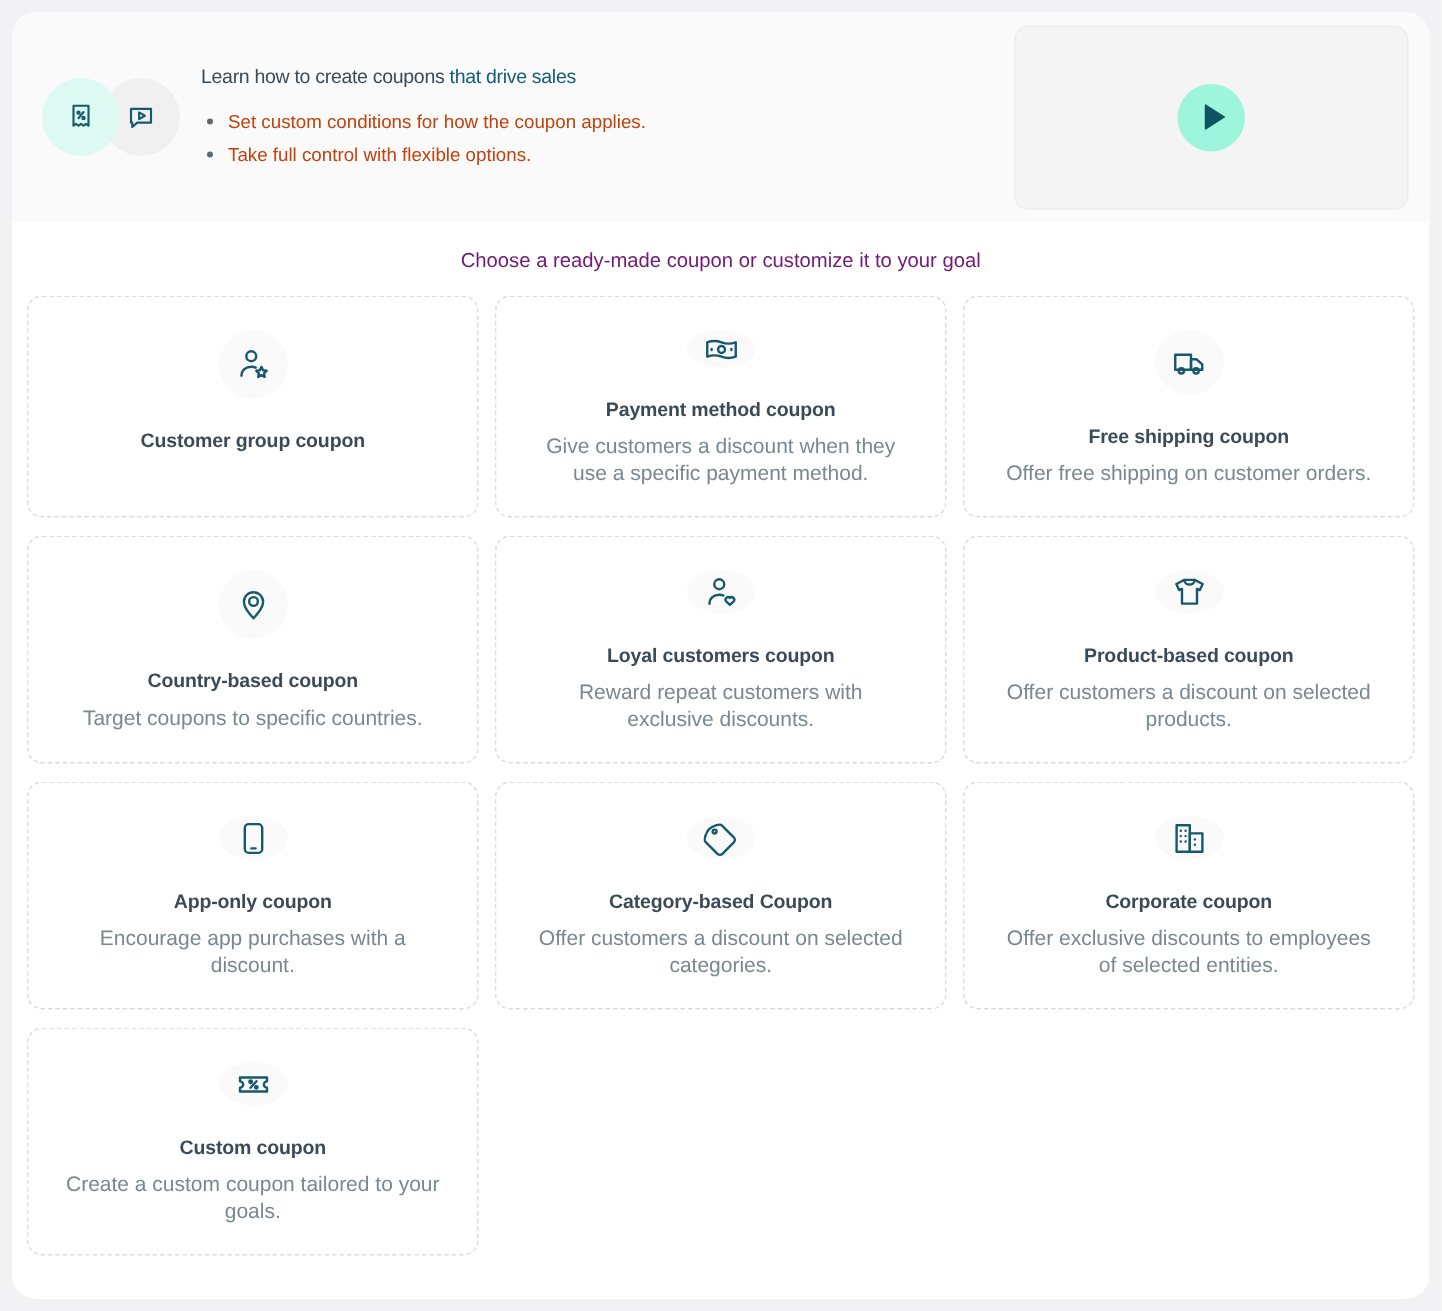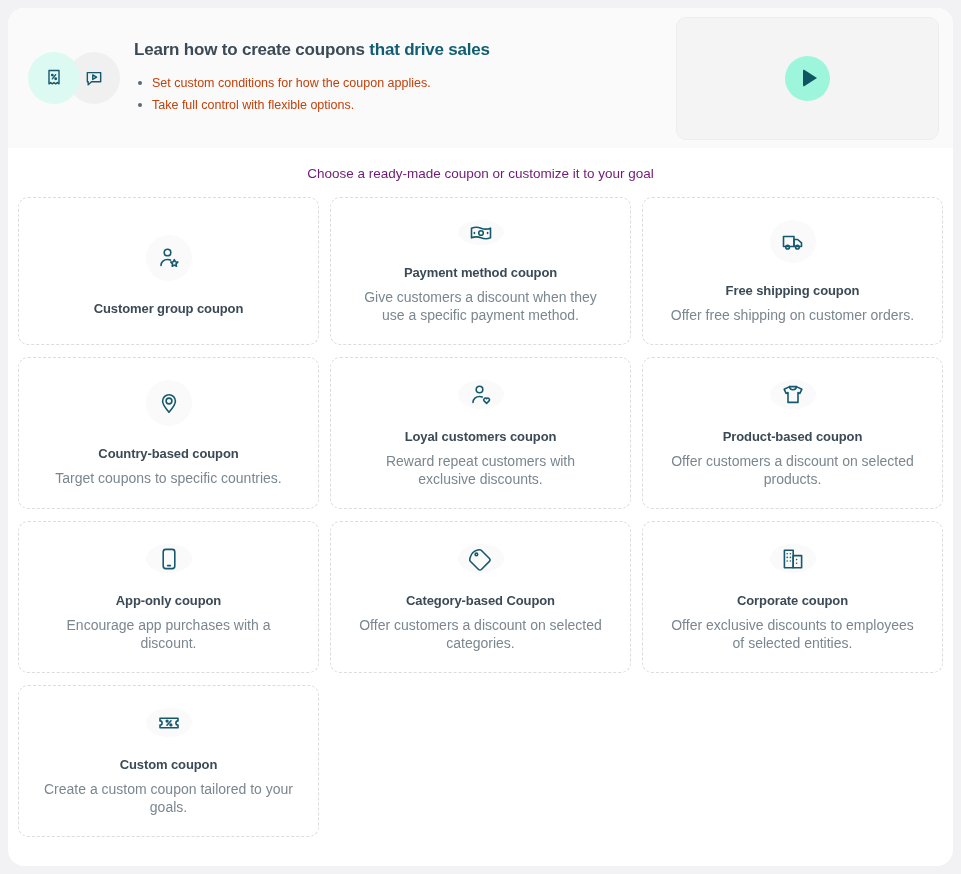--- a/index.html
+++ b/index.html
@@ -48,22 +48,22 @@
     display: flex;
     align-items: center;
     justify-content: center;
   }
   .hero-badge.mint { left: 8px; background: #DCFAF2; z-index: 2; }
   .hero-badge.grey { left: 48px; background: #F0F0F0; z-index: 1; }
 
   .hero-text { flex: 1 1 auto; padding-left: 16px; }
 
   .hero-title {
-    font-size: 17px;
-    font-weight: 700;
+    font-size: 13px;
+    font-weight: 400;
     color: #3B4A56;
     letter-spacing: -0.2px;
     margin-bottom: 12px;
   }
   .hero-title .accent { color: #115E73; }
 
   .hero-list { list-style: none; }
   .hero-list li {
     position: relative;
     font-size: 12.5px;
@@ -131,21 +131,21 @@
   .card {
     background: #FFFFFF;
     border: 1px dashed #DCDCE0;
     border-radius: 10px;
     padding: 22px 20px 20px;
     display: flex;
     flex-direction: column;
     align-items: center;
     text-align: center;
   }
-  .card.row-1 { height: 148px; justify-content: flex-end; }
+  .card.row-1 { height: 148px; }
   .card.row-2 { height: 152px; }
   .card.row-3 { height: 152px; }
   .card.row-4 { height: 152px; }
 
   .card-icon-wrap {
     width: 46px;
     height: 46px;
     border-radius: 50%;
     background: #FAFAFA;
     display: flex;

